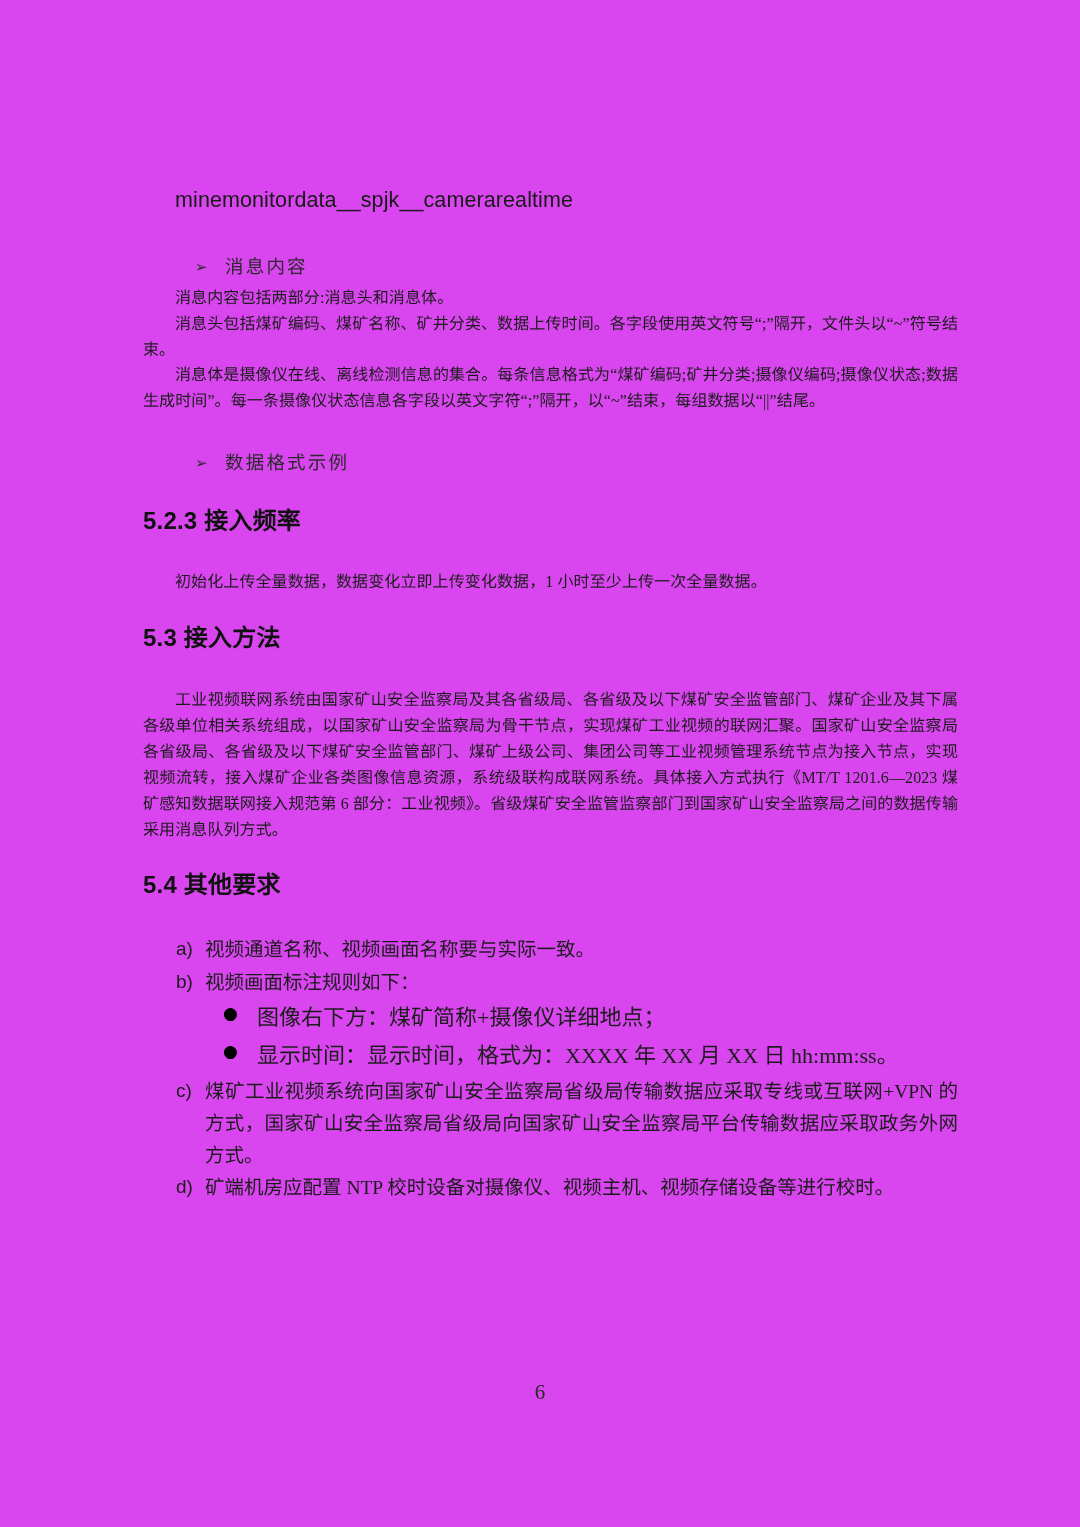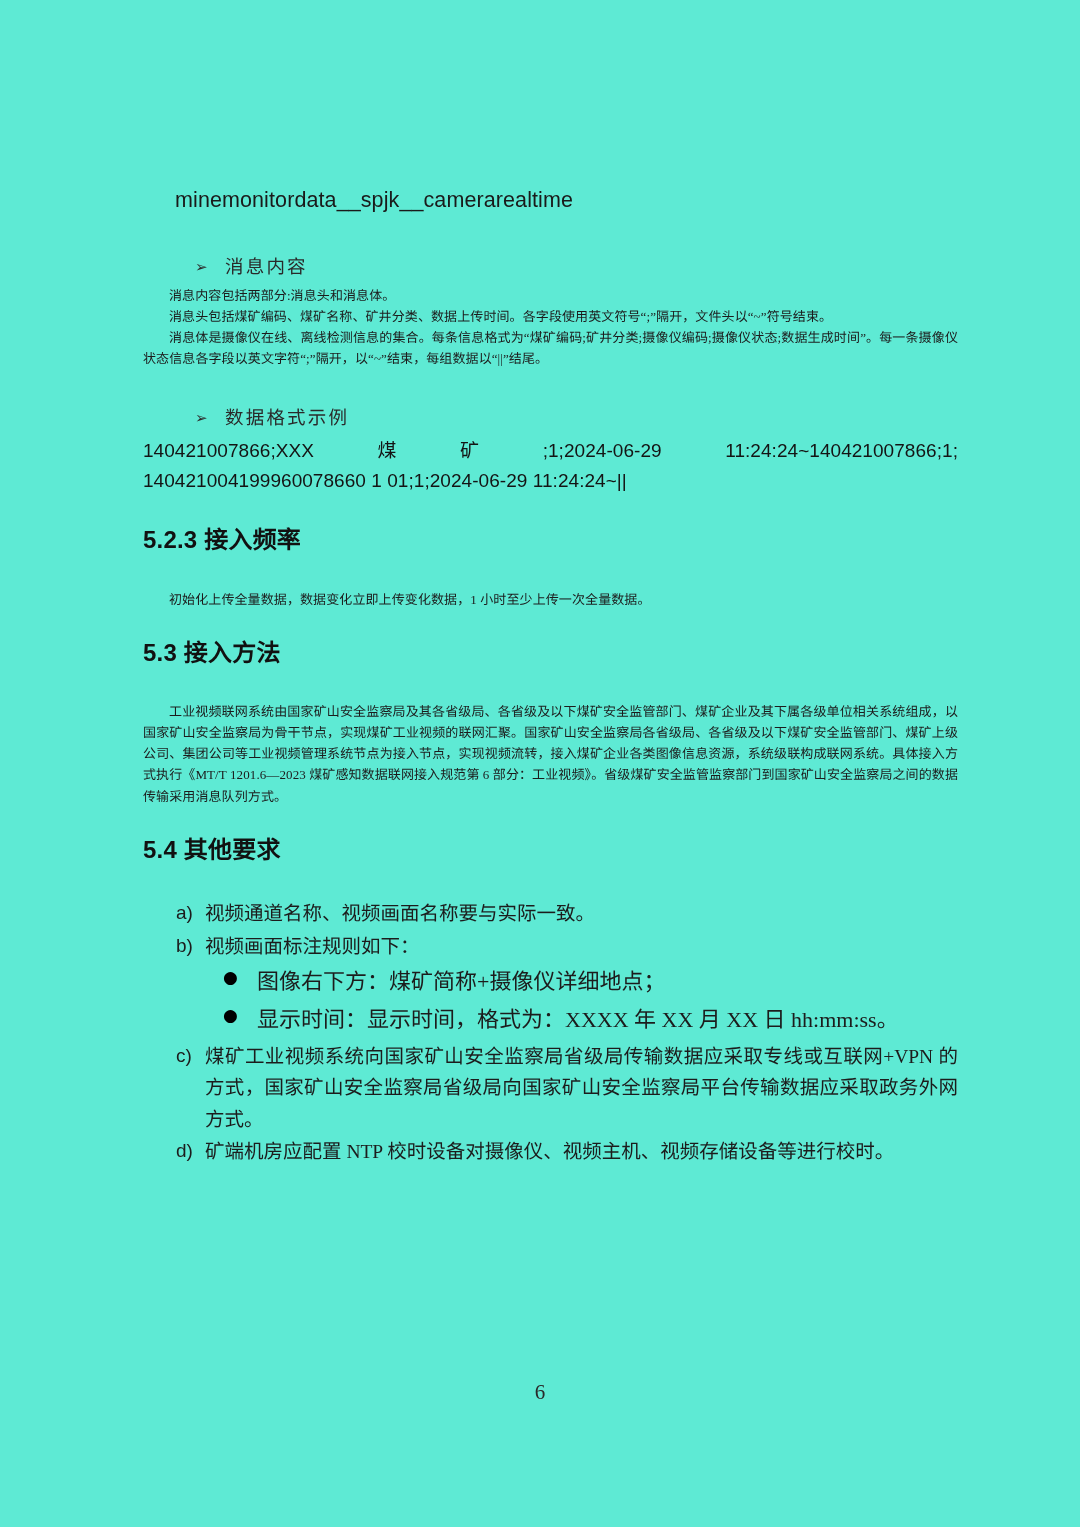--- a/index.html
+++ b/index.html
@@ -15,21 +15,21 @@
     font-family: "Liberation Serif", "DejaVu Serif", serif;
     color: #191919;
     -webkit-font-smoothing: antialiased;
   }
 
   .page {
     position: absolute;
     left: 0; top: 0;
     width: 1080px;
     height: 1527px;
-    background: #5eead4;
+    background: #d946ef;
     box-sizing: border-box;
   }
 
   
   .content {
     position: absolute;
     left: 143px;
     top: 186px;
     width: 815px;
   }
@@ -65,21 +65,21 @@
   .arrow-text {
     font-family: Liberation Sans, sans-serif;
     letter-spacing: 2.2px;
     color: #2a2a2a;
     margin-top: 32px;
   }
 
   
   p.body {
     margin: 0;
-    font-size: 13px;
+    font-size: 16px;
     line-height: 1.62;
     text-align: justify;
     text-justify: inter-ideograph;
     color: #1c1c1c;
     letter-spacing: 0.1px;
   }
   p.body.indent { text-indent: 2em; }
   p.body.tight { margin-bottom: 0; }
 
   
@@ -201,30 +201,20 @@
     <p class="body indent">消息头包括煤矿编码、煤矿名称、矿井分类、数据上传时间。各字段使用英文符号“;”隔开，文件头以“~”符号结束。</p>
 
     <p class="body indent">消息体是摄像仪在线、离线检测信息的集合。每条信息格式为“煤矿编码;矿井分类;摄像仪编码;摄像仪状态;数据生成时间”。每一条摄像仪状态信息各字段以英文字符“;”隔开，以“~”结束，每组数据以“||”结尾。</p>
 
     <div class="arrow-row">
       <span class="arrow-glyph">➢</span>
       <span class="arrow-text">数据格式示例</span>
     </div>
 
 
-    <div class="example-block">
-      <div class="example-justified">
-        <span>140421007866;XXX</span>
-        <span>煤</span>
-        <span>矿</span>
-        <span>;1;2024-06-29</span>
-        <span>11:24:24~140421007866;1;</span>
-      </div>
-      <div class="example-plain">140421004199960078660 1 01;1;2024-06-29 11:24:24~||</div>
-    </div>
 
 
     <h2 class="sec">5.2.3 接入频率</h2>
     <div class="sec-body">
       <p class="body indent">初始化上传全量数据，数据变化立即上传变化数据，1 小时至少上传一次全量数据。</p>
     </div>
 
     <h2 class="sec">5.3 接入方法</h2>
     <div class="sec-body">
       <p class="body indent">工业视频联网系统由国家矿山安全监察局及其各省级局、各省级及以下煤矿安全监管部门、煤矿企业及其下属各级单位相关系统组成，以国家矿山安全监察局为骨干节点，实现煤矿工业视频的联网汇聚。国家矿山安全监察局各省级局、各省级及以下煤矿安全监管部门、煤矿上级公司、集团公司等工业视频管理系统节点为接入节点，实现视频流转，接入煤矿企业各类图像信息资源，系统级联构成联网系统。具体接入方式执行《MT/T 1201.6—2023 煤矿感知数据联网接入规范第 6 部分：工业视频》。省级煤矿安全监管监察部门到国家矿山安全监察局之间的数据传输采用消息队列方式。</p>

